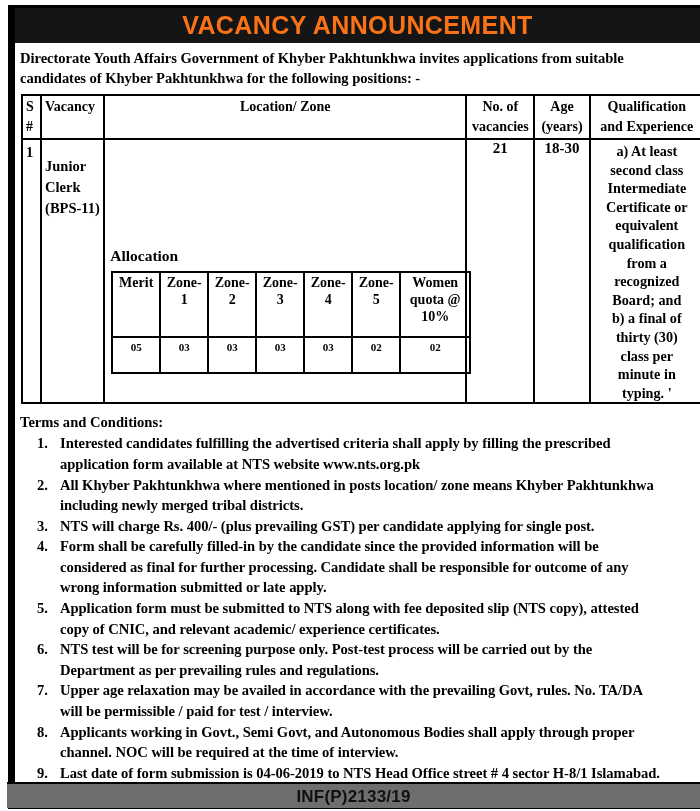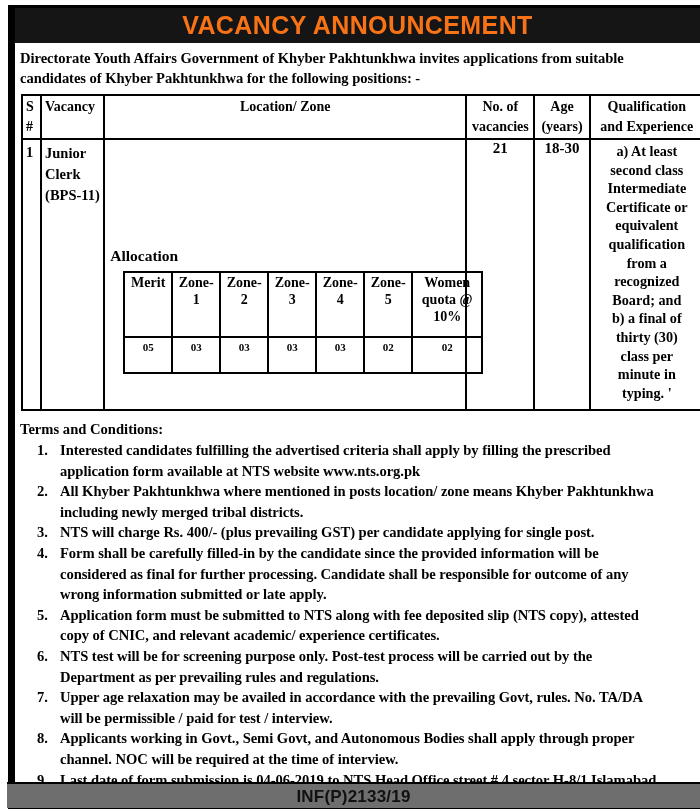--- a/index.html
+++ b/index.html
@@ -108,48 +108,48 @@
 
   .cell-sn {
     font-size: 14.5px;
     line-height: 18px;
     padding: 3px 0 0 3px;
     text-align: left;
   }
   .cell-vac {
     font-size: 14.5px;
     line-height: 21px;
-    padding: 3px 0 0 3px;
+    padding: 16px 0 0 3px;
     text-align: left;
   }
   .cell-mid {
     font-size: 15px;
     text-align: center;
     vertical-align: middle;
   }
   .cell-qual {
     font-size: 14.2px;
     line-height: 18.6px;
     text-align: center;
     padding: 2px 2px 0 2px;
   }
   td.vmid { vertical-align: middle; }
 
   
-  .loc-cell { position: relative; height: 269px; }
+  .loc-cell { position: relative; height: 196px; }
   .alloc-label {
     position: absolute;
     left: 5px;
     top: 107px;
     font-size: 15.5px;
     font-weight: bold;
   }
   table.alloc {
     position: absolute;
-    left: 18px;
+    left: 6px;
     top: 131px;
     border-collapse: collapse;
     table-layout: fixed;
     width: 355px;
   }
   table.alloc td, table.alloc th {
     border: 2px solid #000;
     text-align: center;
     font-weight: bold;
     font-size: 14px;

